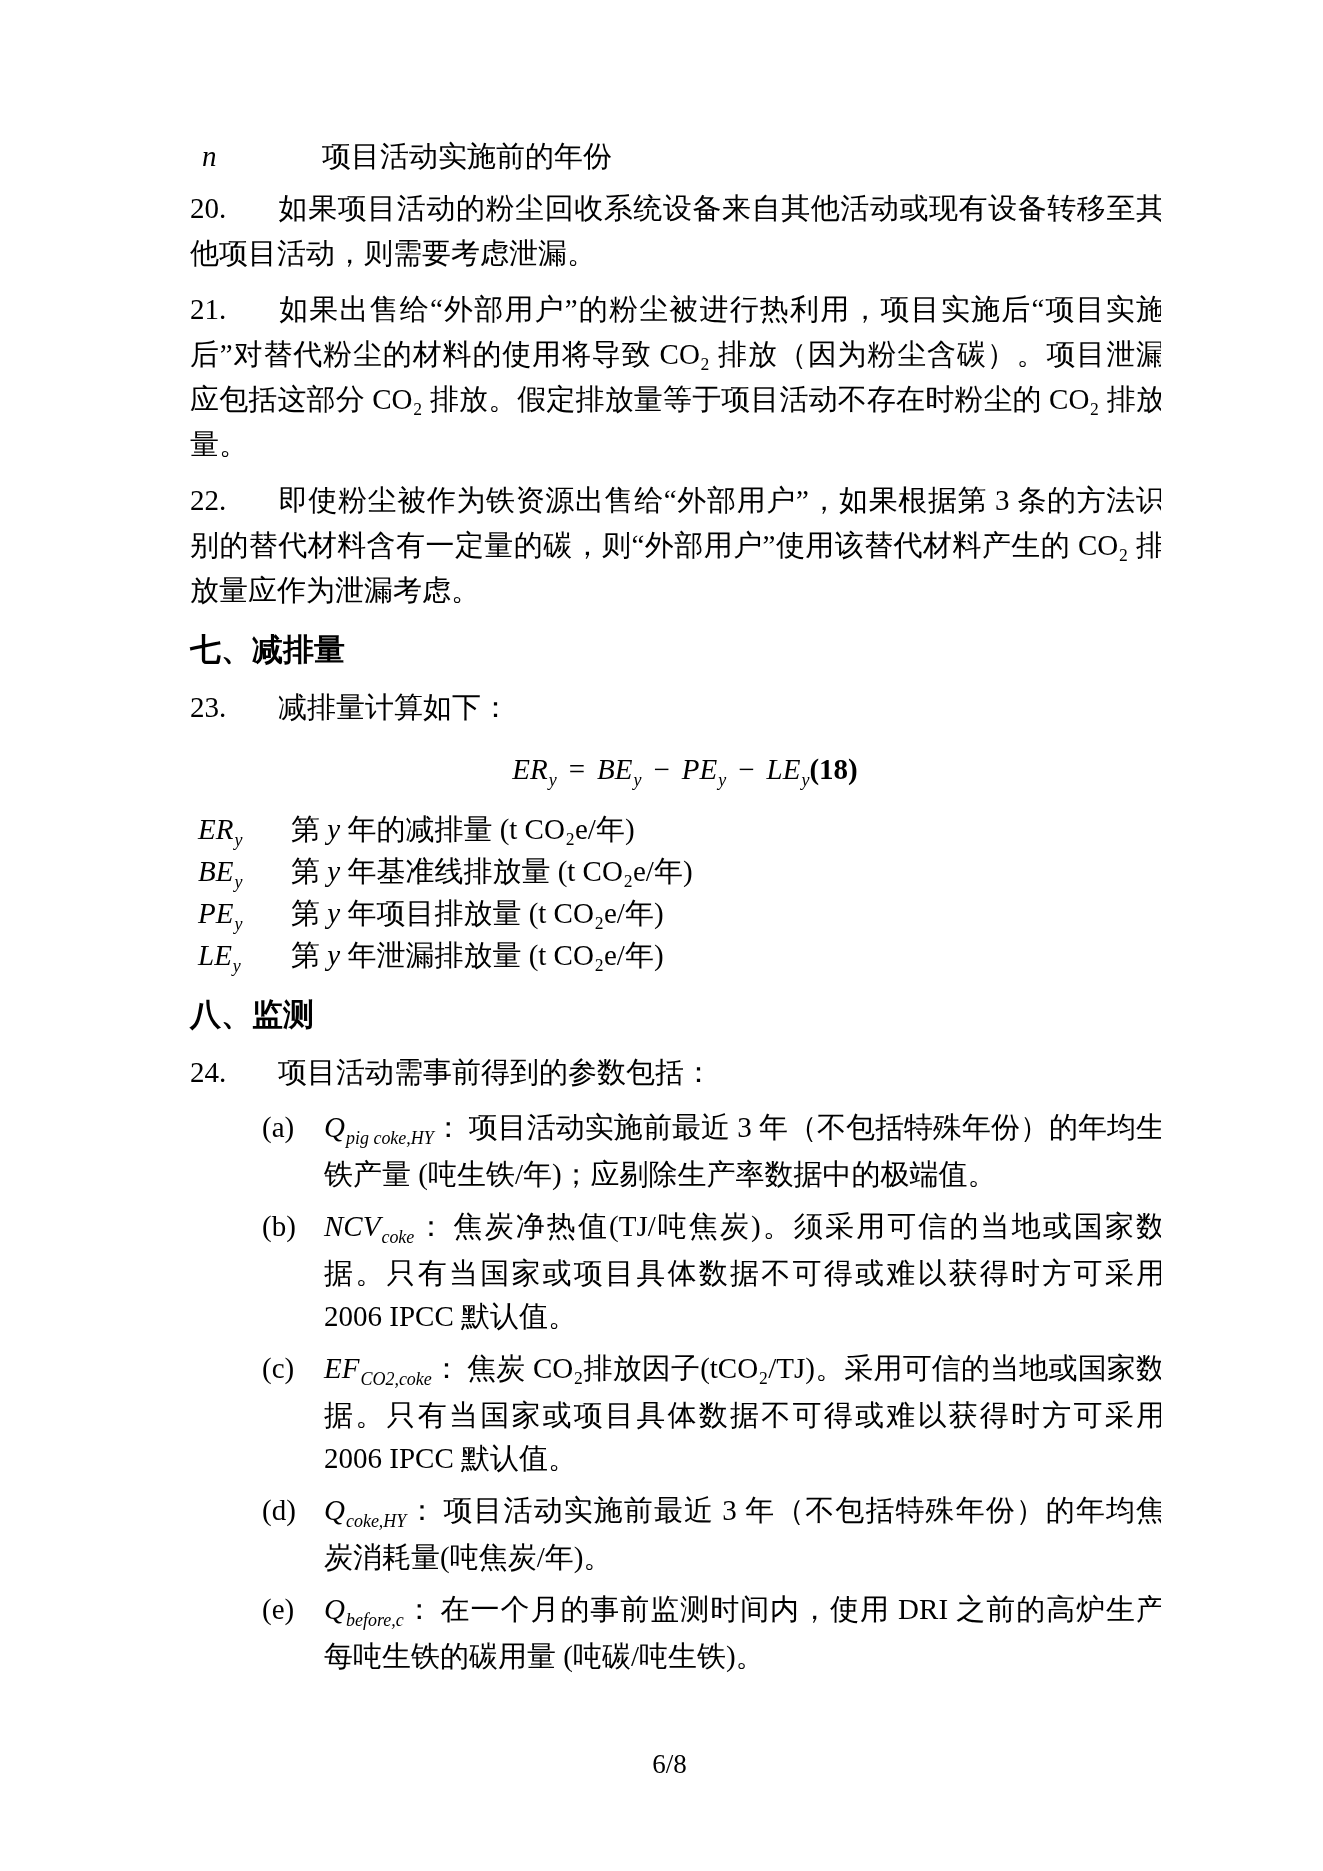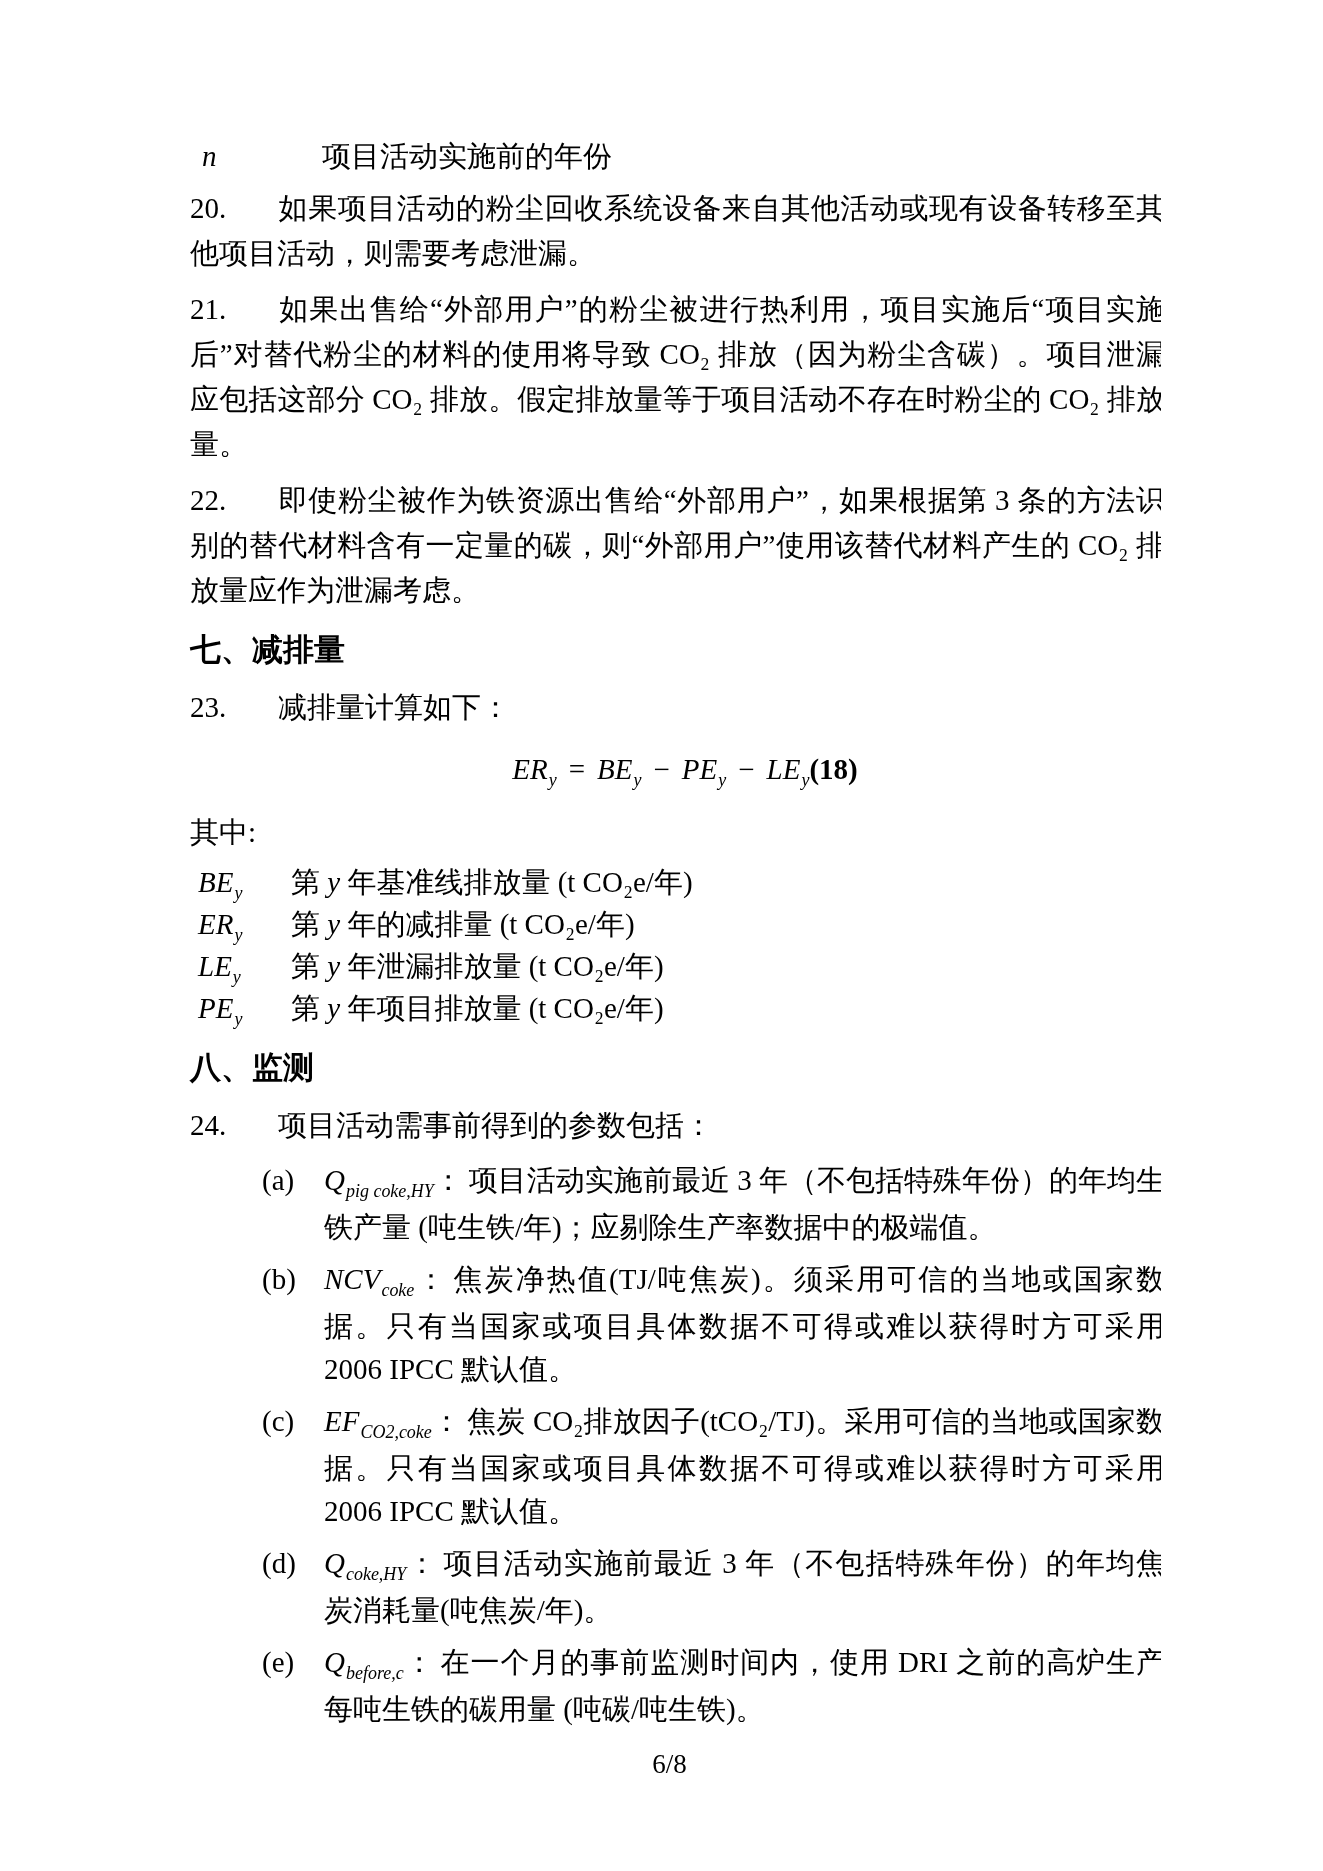--- a/index.html
+++ b/index.html
@@ -154,34 +154,33 @@
       <span class="p-num">23.</span><span>减排量计算如下：</span>
     </div>
 
     <div class="formula-row">
       <span class="eq">
         <span class="vb">ER</span><span class="vs">y</span><span class="op">=</span><span class="vb">BE</span><span class="vs">y</span><span class="op">−</span><span class="vb">PE</span><span class="vs">y</span><span class="op">−</span><span class="vb">LE</span><span class="vs">y</span>
       </span>
       <span class="eq-num">(18)</span>
     </div>
 
-    <div class="where">其中:</div>
 
     <div class="var-list">
       <div class="var-row">
+        <span class="v-sym"><span class="vb">ER</span><span class="vs">y</span></span><span><span>第 </span><span class="ital">y</span><span> 年的减排量 (t CO₂e/年)</span></span>
+      </div>
+      <div class="var-row">
         <span class="v-sym"><span class="vb">BE</span><span class="vs">y</span></span><span><span>第 </span><span class="ital">y</span><span> 年基准线排放量 (t CO₂e/年)</span></span>
       </div>
       <div class="var-row">
-        <span class="v-sym"><span class="vb">ER</span><span class="vs">y</span></span><span><span>第 </span><span class="ital">y</span><span> 年的减排量 (t CO₂e/年)</span></span>
+        <span class="v-sym"><span class="vb">PE</span><span class="vs">y</span></span><span><span>第 </span><span class="ital">y</span><span> 年项目排放量 (t CO₂e/年)</span></span>
       </div>
       <div class="var-row">
         <span class="v-sym"><span class="vb">LE</span><span class="vs">y</span></span><span><span>第 </span><span class="ital">y</span><span> 年泄漏排放量 (t CO₂e/年)</span></span>
-      </div>
-      <div class="var-row">
-        <span class="v-sym"><span class="vb">PE</span><span class="vs">y</span></span><span><span>第 </span><span class="ital">y</span><span> 年项目排放量 (t CO₂e/年)</span></span>
       </div>
     </div>
 
     <div class="sec-heading">八、监测</div>
 
     <div class="para">
       <span class="p-num">24.</span><span>项目活动需事前得到的参数包括：</span>
     </div>
 
     <div class="item">

